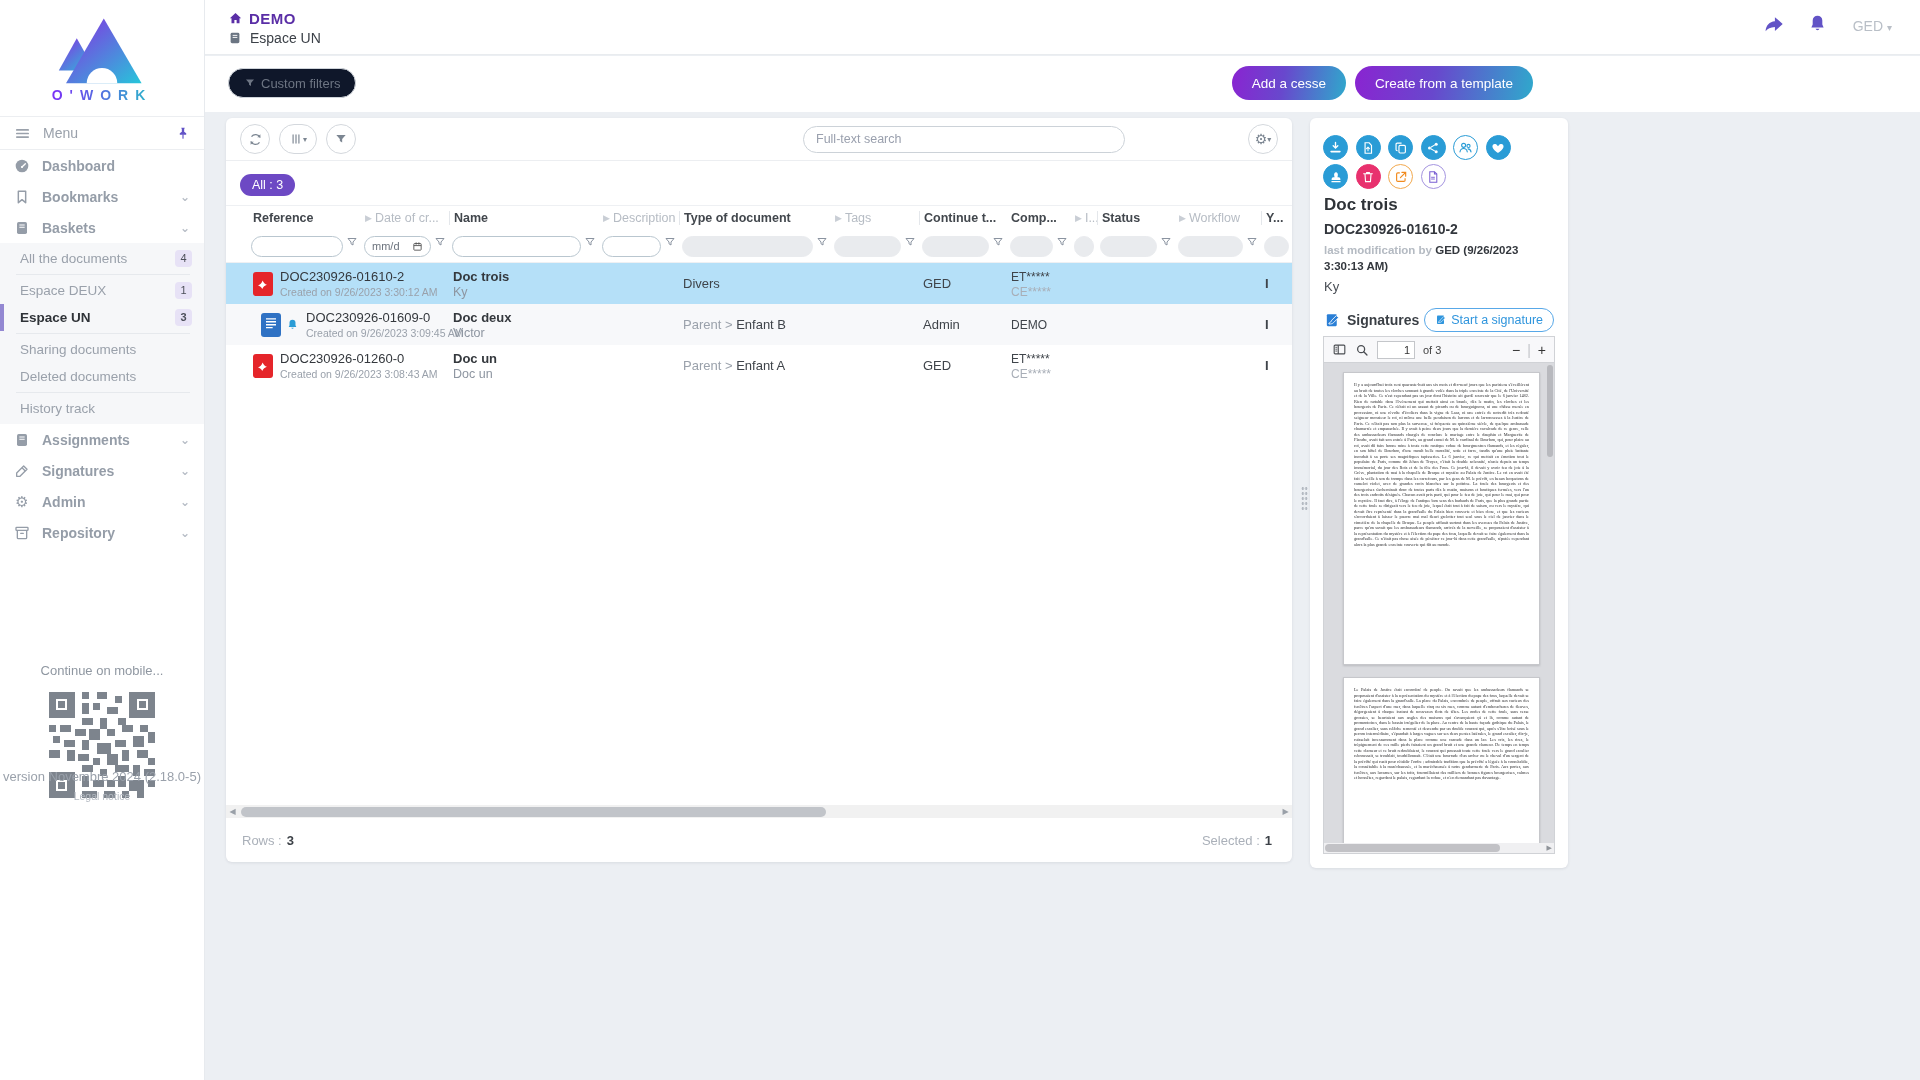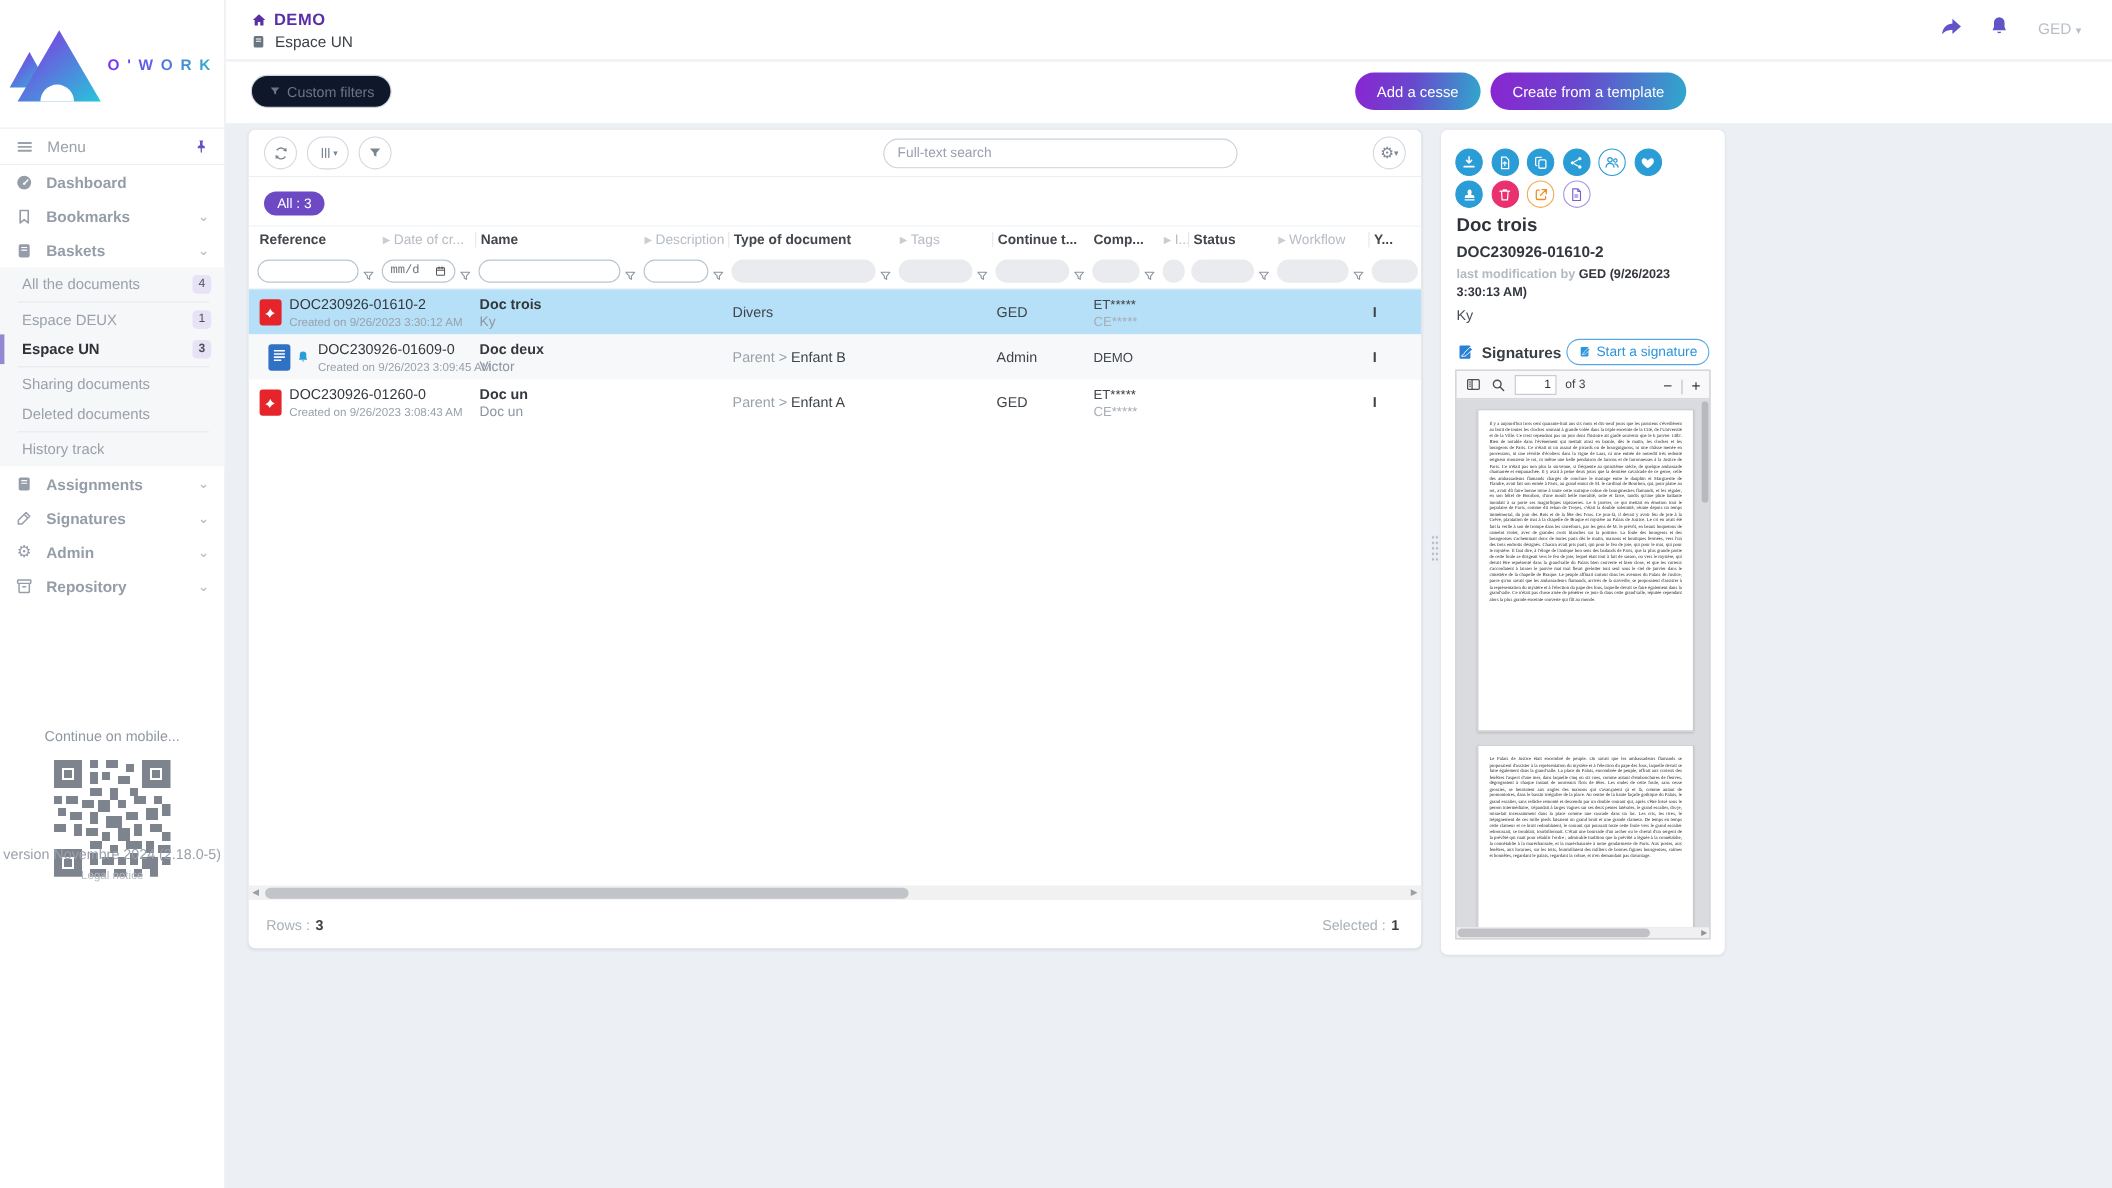--- a/index.html
+++ b/index.html
@@ -5,21 +5,21 @@
   * { box-sizing: border-box; margin: 0; padding: 0; }
   html,body { width:1920px; height:1080px; }
   body { font-family:"Liberation Sans","DejaVu Sans",sans-serif; background:#ecEFF3; overflow:hidden; }
   #app { position:relative; width:1920px; height:1080px; background:#eceff3; }
 
   
   svg.ic { display:inline-block; vertical-align:middle; }
 
   
   #sidebar { position:absolute; left:0; top:0; width:205px; height:1080px; background:#fff; border-right:1px solid #e7eaee; z-index:5; }
-  .logo-wrap { height:117px; display:flex; flex-direction:row; align-items:center; justify-content:center; border-bottom:1px solid #eceef1; }
+  .logo-wrap { height:117px; display:flex; flex-direction:column; align-items:center; justify-content:center; border-bottom:1px solid #eceef1; }
   .logo-text { font-size:14px; font-weight:bold; letter-spacing:7px; background:linear-gradient(90deg,#7b2ff7,#2ab7c9); -webkit-background-clip:text; background-clip:text; color:#5a57c9; -webkit-text-fill-color:transparent; margin-top:2px; }
   .menu-row { height:33px; display:flex; align-items:center; padding:0 14px; border-bottom:1px solid #eceef1; color:#9aa1ab; }
   .menu-row .lbl { font-size:14px; margin-left:12px; flex:1; }
   .nav-item { height:31px; display:flex; align-items:center; padding:0 14px; color:#959da8; font-size:14px; font-weight:700; cursor:pointer; }
   .nav-item .lbl { margin-left:12px; flex:1; }
   .nav-item .chev { color:#b7bdc6; font-size:12px; }
   .nav-item.active { height:44px; background:linear-gradient(105deg,#7226bd 0%,#585bc6 55%,#3a9dc4 100%); color:#fff; }
   .nav-item.active .chev { color:#fff; }
   .sub-list { background:#f6f7f9; padding:2px 0; }
   .sub-item { height:27px; display:flex; align-items:center; padding:0 12px 0 16px; font-size:13.5px; color:#9aa1ab; cursor:pointer; border-left:4px solid transparent; }
@@ -53,28 +53,28 @@
   #table-card { position:absolute; left:226px; top:118px; width:1066px; height:744px; background:#fff; border-radius:6px; box-shadow:0 1px 3px rgba(40,50,70,.10); overflow:hidden; }
   .tc-toolbar { height:43px; display:flex; align-items:center; padding:0 14px; border-bottom:1px solid #eceef1; }
   .circle-btn { width:30px; height:30px; border-radius:50%; border:1px solid #d4d8dd; background:#fff; color:#7c8692; display:flex; align-items:center; justify-content:center; margin-right:9px; cursor:pointer; font-size:11px; }
   .ft-search { margin-left:438px; width:322px; height:27px; border:1px solid #ccd2d8; border-radius:14px; display:flex; align-items:center; padding:0 12px; }
   .ft-search input { flex:1; border:none; outline:none; font-size:12.5px; color:#555; font-family:inherit; }
   .ft-search input::placeholder { color:#9aa0ae; }
   .gear-btn { margin-left:auto; margin-right:0; }
   .chip-row { padding:13px 14px 9px; }
   .chip { display:inline-block; background:#6d49c4; color:#fff; font-size:12.5px; border-radius:12px; padding:4px 12px; cursor:pointer; }
 
-  .grid-head, .grid-filters, .grid-row { display:grid; grid-template-columns:118px 88px 150px 80px 152px 88px 88px 64px 26px 78px 86px 1fr; align-items:center; }
+  .grid-head, .grid-filters, .grid-row { display:grid; grid-template-columns:118px 88px 150px 80px 152px 88px 88px 64px 26px 78px 86px 1fr; align-items:center;padding-left:17px; }
   .grid-head { height:25px; border-top:1px solid #eef0f3; font-size:12.5px; font-weight:700; color:#42474d; }
   .grid-head > div { padding:0 4px; white-space:nowrap; overflow:hidden; display:flex; align-items:center; gap:3px; }
   .grid-head .sep { border-left:1px solid #e4e7eb; }
   .grid-head .arr { color:#c9ced5; font-size:9px; }
   .grid-head .mutedh { color:#b6bcc4; font-weight:400; }
   .grid-filters { height:33px; border-bottom:1px solid #eef0f3; font-size:11px; color:#6c737d; }
-  .grid-filters > div { display:flex; align-items:flex-end; gap:3px; padding:0 3px;font-family:Liberation Mono, monospace; }
+  .grid-filters > div { display:flex; align-items:flex-start; gap:3px; padding:0 3px; }
   .f-pill { height:21px; border:1px solid #b9c6cf; border-radius:11px; background:#fff; flex:1; display:flex; align-items:center; padding:0 7px; gap:3px; min-width:0; }
   .f-pill.grey { background:#e9ebee; border-color:#e9ebee; }
   .funnel { color:#8a93a0; flex:none; }
   .grid-row { height:41px; font-size:13px; color:#3f444a; cursor:pointer; }
   .grid-row.alt { background:#f7f8fa; }
   .grid-row.selected { background:#b5e0f8; }
   .grid-row > div { padding:0 4px; min-width:0; }
   .cell-ref { display:flex; align-items:center; gap:7px; padding-left:10px !important; }
   .ref-texts { min-width:0; }
   .ref-main { font-size:13px; color:#34383d; white-space:nowrap; }

